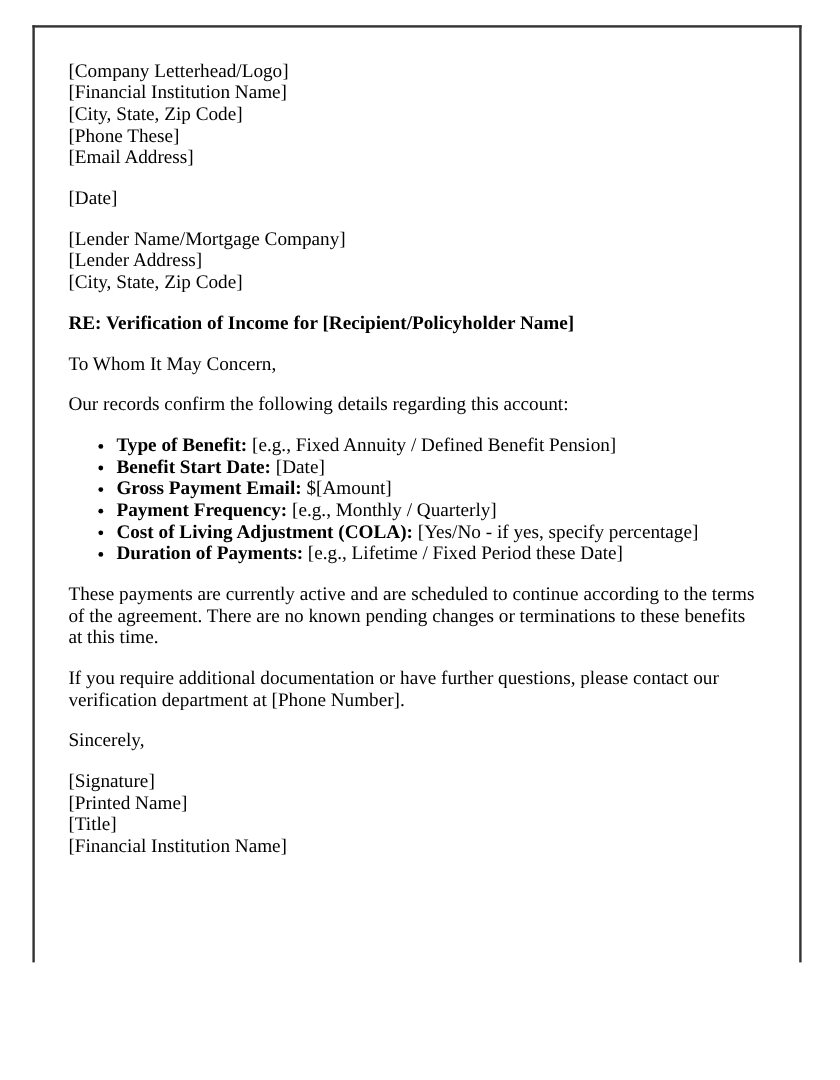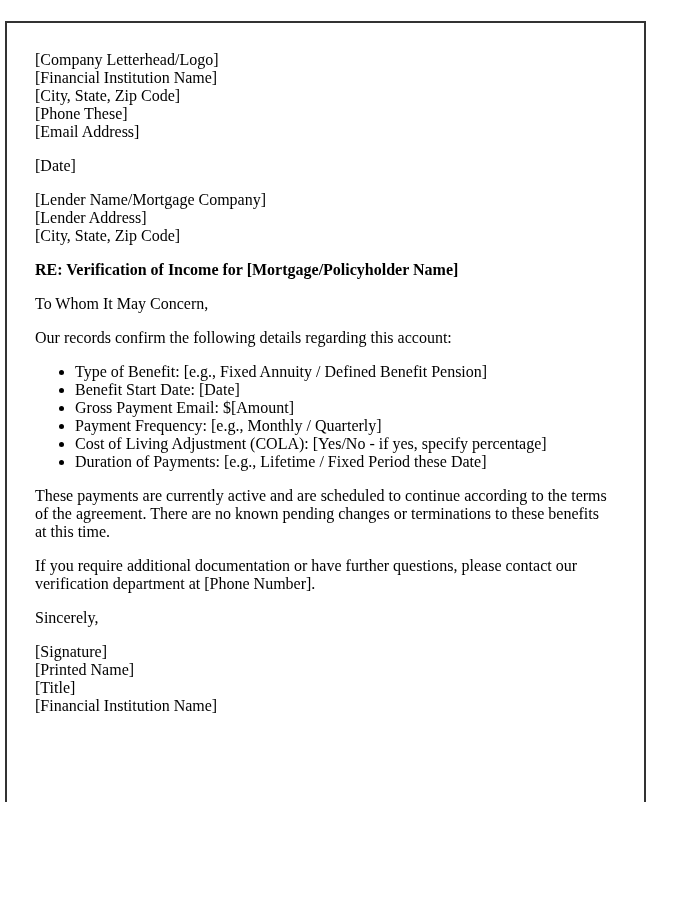--- a/index.html
+++ b/index.html
@@ -12,21 +12,21 @@
     height: 900px;
     position: relative;
     font-family: "Liberation Serif", "DejaVu Serif", serif;
     font-size: 16px;
     line-height: 18px;
     color: #000000;
   }
   .sheet {
     box-sizing: border-box;
     position: absolute;
-    left: 5px;
+    left: 27px;
     top: 21px;
     width: 641px;
     height: 781px;
     border: 2px solid #333333;
     border-bottom: none;
     background: #ffffff;
     padding: 12px 30px 20px 28px;
     overflow: hidden;
   }
   .para {
@@ -40,21 +40,21 @@
   }
   ul.details {
     margin: 16px 0;
     padding-left: 40px;
   }
   ul.details li {
     margin: 0;
     padding: 0;
   }
   ul.details li b {
-    font-weight: normal;
+    font-weight: bold;
   }
 </style>
 </head>
 <body>
 
 <div class="sheet" style="border-color: rgb(51, 51, 51); background: rgb(255, 255, 255); color: rgb(0, 0, 0);">
 
   <div class="para">
     <span class="line">[Company Letterhead/Logo]</span>
     <span class="line">[Financial Institution Name]</span>
@@ -64,21 +64,21 @@
   </div>
 
   <div class="para">[Date]</div>
 
   <div class="para">
     <span class="line">[Lender Name/Mortgage Company]</span>
     <span class="line">[Lender Address]</span>
     <span class="line">[City, State, Zip Code]</span>
   </div>
 
-  <div class="para subject">RE: Verification of Income for [Mortgage/Policyholder Name]</div>
+  <div class="para subject">RE: Verification of Income for [Recipient/Policyholder Name]</div>
 
   <div class="para">To Whom It May Concern,</div>
 
 
   <div class="para">Our records confirm the following details regarding this account:</div>
 
   <ul class="details">
     <li>
       <b>Type of Benefit:</b>
       <span>[e.g., Fixed Annuity / Defined Benefit Pension]</span>

